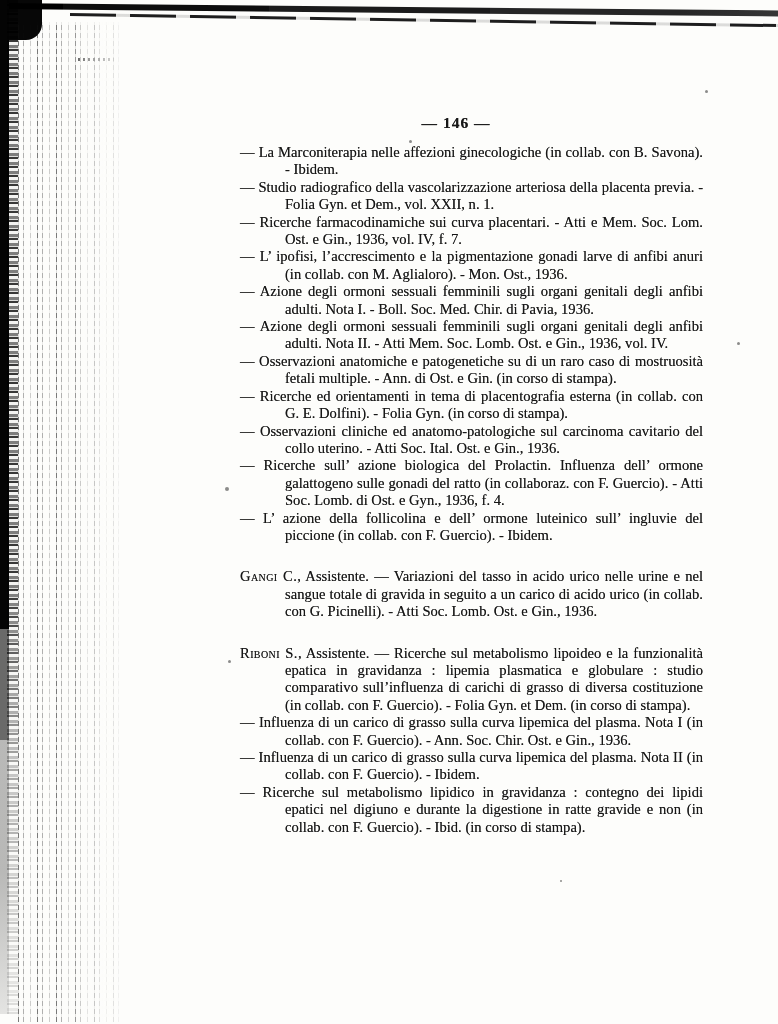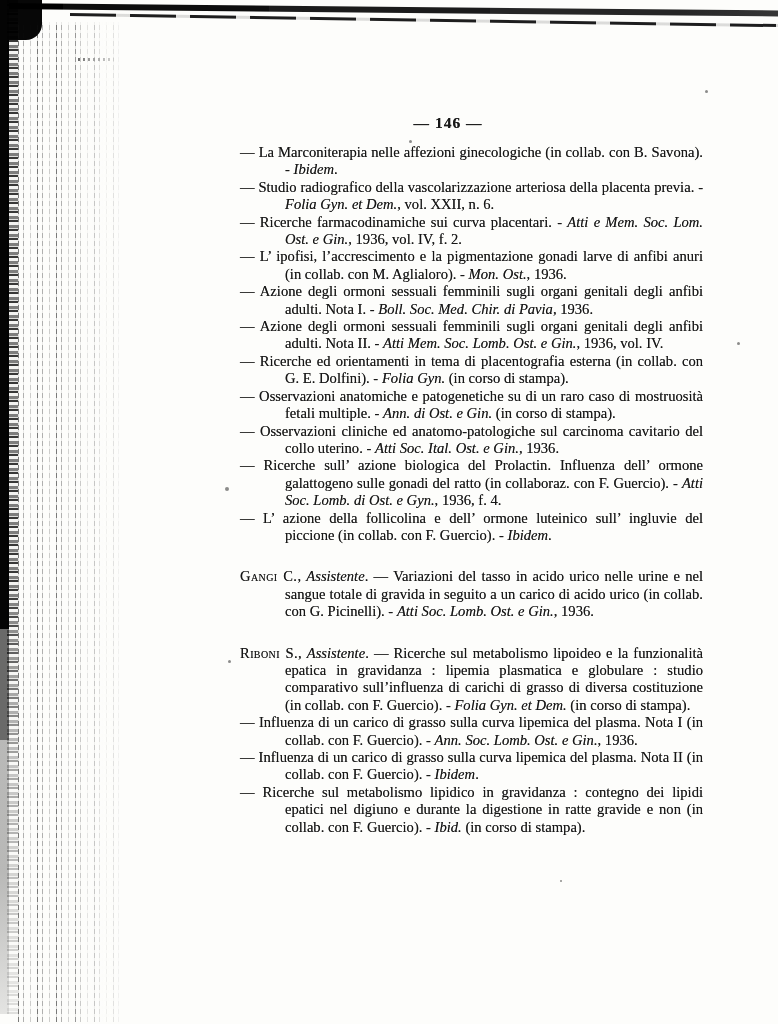--- a/index.html
+++ b/index.html
@@ -51,32 +51,32 @@
   .speck { width:3px; height:3px; border-radius:50%; background:rgba(0,0,0,.45); }
   .speck.s1 { top:140px; left:409px; }
   .speck.s2 { top:90px;  left:705px; }
   .speck.s3 { top:487px; left:225px; width:4px; height:4px; }
   .speck.s4 { top:342px; left:737px; }
   .speck.s5 { top:660px; left:228px; }
   .speck.s6 { top:880px; left:560px; width:2px; height:2px; }
 
   
   .page-number {
-    position:absolute; top:114px; left:232px; width:432px;
+    position:absolute; top:114px; left:240px; width:432px;
     text-align:center; font-size:15.5px; font-weight:bold;
     letter-spacing:1px; text-shadow:0 0 .4px rgba(0,0,0,.65);
   }
   .bibliography {
     position:absolute; top:144px; left:240px; width:463px;
     font-size:14.6px; line-height:17.4px;
     text-align:justify; text-shadow:0 0 .4px rgba(0,0,0,.6);
   }
   .entry { padding-left:45px; text-indent:-45px; }
   .entry.spaced { margin-top:24px; }
-  .it { font-style:italic; }
+  .it { }
   .sc { font-variant:small-caps; letter-spacing:.4px; }
 </style>
 </head>
 <body>
 
 <div id="viewport">
 
   <div class="artifact corner-blob"></div>
   <div class="artifact top-streak-a"></div>
   <div class="artifact top-streak-b"></div>
@@ -87,30 +87,30 @@
   <div class="artifact speck s1"></div>
   <div class="artifact speck s2"></div>
   <div class="artifact speck s3"></div>
   <div class="artifact speck s4"></div>
   <div class="artifact speck s5"></div>
   <div class="artifact speck s6"></div>
 
   <div class="page-number">— 146 —</div>
   <div class="bibliography">
       <div class="entry"><span>— La Marconiterapia nelle affezioni ginecologiche (in collab. con B. Savona). - </span><span class="it">Ibidem</span><span>.</span></div>
-      <div class="entry"><span>— Studio radiografico della vascolarizzazione arteriosa della placenta previa. - </span><span class="it">Folia Gyn. et Dem.</span><span>, vol. XXII, n. 6.</span></div>
-      <div class="entry"><span>— Ricerche farmacodinamiche sui curva placentari. - </span><span class="it">Atti e Mem. Soc. Lom. Ost. e Gin.</span><span>, 1936, vol. IV, f. 2.</span></div>
+      <div class="entry"><span>— Studio radiografico della vascolarizzazione arteriosa della placenta previa. - </span><span class="it">Folia Gyn. et Dem.</span><span>, vol. XXII, n. 1.</span></div>
+      <div class="entry"><span>— Ricerche farmacodinamiche sui curva placentari. - </span><span class="it">Atti e Mem. Soc. Lom. Ost. e Gin.</span><span>, 1936, vol. IV, f. 7.</span></div>
       <div class="entry"><span>— L’ ipofisi, l’accrescimento e la pigmentazione gonadi larve di anfibi anuri (in collab. con M. Aglialoro). - </span><span class="it">Mon. Ost.</span><span>, 1936.</span></div>
       <div class="entry"><span>— Azione degli ormoni sessuali femminili sugli organi genitali degli anfibi adulti. Nota I. - </span><span class="it">Boll. Soc. Med. Chir. di Pavia</span><span>, 1936.</span></div>
       <div class="entry"><span>— Azione degli ormoni sessuali femminili sugli organi genitali degli anfibi adulti. Nota II. - </span><span class="it">Atti Mem. Soc. Lomb. Ost. e Gin.</span><span>, 1936, vol. IV.</span></div>
+      <div class="entry"><span>— Osservazioni anatomiche e patogenetiche su di un raro caso di mostruosità fetali multiple. - </span><span class="it">Ann. di Ost. e Gin.</span><span> (in corso di stampa).</span></div>
       <div class="entry"><span>— Ricerche ed orientamenti in tema di placentografia esterna (in collab. con G. E. Dolfini). - </span><span class="it">Folia Gyn.</span><span> (in corso di stampa).</span></div>
-      <div class="entry"><span>— Osservazioni anatomiche e patogenetiche su di un raro caso di mostruosità fetali multiple. - </span><span class="it">Ann. di Ost. e Gin.</span><span> (in corso di stampa).</span></div>
       <div class="entry"><span>— Osservazioni cliniche ed anatomo-patologiche sul carcinoma cavitario del collo uterino. - </span><span class="it">Atti Soc. Ital. Ost. e Gin.</span><span>, 1936.</span></div>
       <div class="entry"><span>— Ricerche sull’ azione biologica del Prolactin. Influenza dell’ ormone galattogeno sulle gonadi del ratto (in collaboraz. con F. Guercio). - </span><span class="it">Atti Soc. Lomb. di Ost. e Gyn.</span><span>, 1936, f. 4.</span></div>
       <div class="entry"><span>— L’ azione della follicolina e dell’ ormone luteinico sull’ ingluvie del piccione (in collab. con F. Guercio). - </span><span class="it">Ibidem</span><span>.</span></div>
       <div class="entry spaced"><span class="sc">Gangi C.</span><span>, </span><span class="it">Assistente</span><span>. — Variazioni del tasso in acido urico nelle urine e nel sangue totale di gravida in seguito a un carico di acido urico (in collab. con G. Picinelli). - </span><span class="it">Atti Soc. Lomb. Ost. e Gin.</span><span>, 1936.</span></div>
       <div class="entry spaced"><span class="sc">Riboni S.</span><span>, </span><span class="it">Assistente</span><span>. — Ricerche sul metabolismo lipoideo e la funzionalità epatica in gravidanza : lipemia plasmatica e globulare : studio comparativo sull’influenza di carichi di grasso di diversa costituzione (in collab. con F. Guercio). - </span><span class="it">Folia Gyn. et Dem.</span><span> (in corso di stampa).</span></div>
-      <div class="entry"><span>— Influenza di un carico di grasso sulla curva lipemica del plasma. Nota I (in collab. con F. Guercio). - </span><span class="it">Ann. Soc. Lomb. Ost. e Gin.</span><span>, 1936.</span></div>
+      <div class="entry"><span>— Influenza di un carico di grasso sulla curva lipemica del plasma. Nota I (in collab. con F. Guercio). - </span><span class="it">Ann. Soc. Chir. Ost. e Gin.</span><span>, 1936.</span></div>
       <div class="entry"><span>— Influenza di un carico di grasso sulla curva lipemica del plasma. Nota II (in collab. con F. Guercio). - </span><span class="it">Ibidem</span><span>.</span></div>
       <div class="entry"><span>— Ricerche sul metabolismo lipidico in gravidanza : contegno dei lipidi epatici nel digiuno e durante la digestione in ratte gravide e non (in collab. con F. Guercio). - </span><span class="it">Ibid.</span><span> (in corso di stampa).</span></div>
     </div>
 
 </div>
 
 </body></html>

